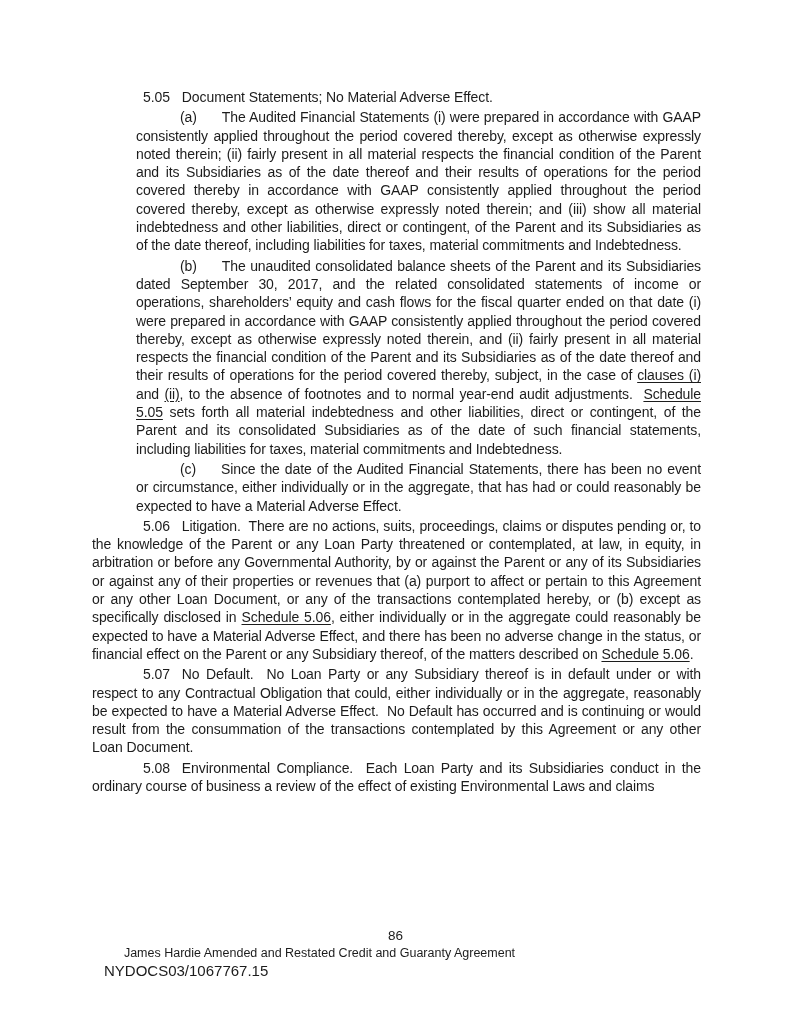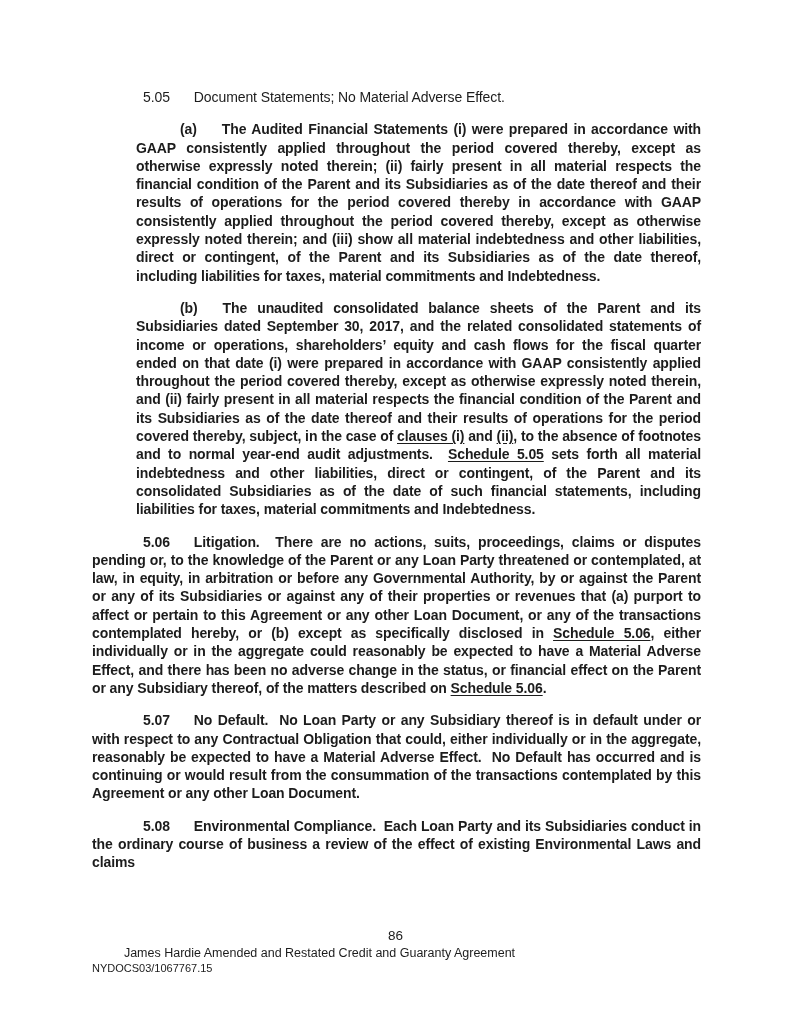--- a/index.html
+++ b/index.html
@@ -23,55 +23,56 @@
     left: 92px;
     width: 609px;
   }
   .content p {
     margin: 0;
     font-size: 14px;
     line-height: 18.3px;
     text-align: justify;
     letter-spacing: -0.1px;
   }
-  .content p + p { margin-top: 14px; font-weight: bold; }
+  .content p + p { margin-top: 2px; }
   
   p.section { text-indent: 51px; }
   
   p.sub { margin-left: 44px; text-indent: 44px; }
-  .num { padding-right: 24px; }
+  .num { padding-right: 12px; }
   .lbl { padding-right: 25px; }
   u { text-decoration: underline; text-underline-offset: 2px; }
 
   .footer-page-number {
     position: absolute;
     top: 928px; left: 0; width: 791px;
     text-align: center;
     font-size: 13.5px;
   }
   .footer-title {
     position: absolute;
     top: 946px; left: 0; width: 639px;
     text-align: center;
     font-size: 12.5px;
   }
   .footer-docid {
     position: absolute;
-    top: 962px; left: 92px;
-    font-size: 11px;
+    top: 962px; left: 104px;
+    font-size: 15px;
   }
 </style>
 </head>
 <body>
 
 <div class="page">
   <div class="content">
       <p class="section"><span class="num">5.05</span><span>Document Statements; No Material Adverse Effect.</span></p>
       <p class="sub"><span class="lbl">(a)</span><span>The Audited Financial Statements (i) were prepared in accordance with GAAP consistently applied throughout the period covered thereby, except as otherwise expressly noted therein; (ii) fairly present in all material respects the financial condition of the Parent and its Subsidiaries as of the date thereof and their results of operations for the period covered thereby in accordance with GAAP consistently applied throughout the period covered thereby, except as otherwise expressly noted therein; and (iii) show all material indebtedness and other liabilities, direct or contingent, of the Parent and its Subsidiaries as of the date thereof, including liabilities for taxes, material commitments and Indebtedness.</span></p>
       <p class="sub"><span class="lbl">(b)</span><span>The unaudited consolidated balance sheets of the Parent and its Subsidiaries dated September 30, 2017, and the related consolidated statements of income or operations, shareholders’ equity and cash flows for the fiscal quarter ended on that date (i) were prepared in accordance with GAAP consistently applied throughout the period covered thereby, except as otherwise expressly noted therein, and (ii) fairly present in all material respects the financial condition of the Parent and its Subsidiaries as of the date thereof and their results of operations for the period covered thereby, subject, in the case of </span><u>clauses (i)</u><span> and </span><u>(ii)</u><span>, to the absence of footnotes and to normal year-end audit adjustments.&nbsp; </span><u>Schedule 5.05</u><span> sets forth all material indebtedness and other liabilities, direct or contingent, of the Parent and its consolidated Subsidiaries as of the date of such financial statements, including liabilities for taxes, material commitments and Indebtedness.</span></p>
+      <p class="sub"><span class="lbl">(c)</span><span>Since the date of the Audited Financial Statements, there has been no event or circumstance, either individually or in the aggregate, that has had or could reasonably be expected to have a Material Adverse Effect.</span></p>
       <p class="section"><span class="num">5.06</span><span>Litigation.&nbsp; There are no actions, suits, proceedings, claims or disputes pending or, to the knowledge of the Parent or any Loan Party threatened or contemplated, at law, in equity, in arbitration or before any Governmental Authority, by or against the Parent or any of its Subsidiaries or against any of their properties or revenues that (a) purport to affect or pertain to this Agreement or any other Loan Document, or any of the transactions contemplated hereby, or (b) except as specifically disclosed in </span><u>Schedule 5.06</u><span>, either individually or in the aggregate could reasonably be expected to have a Material Adverse Effect, and there has been no adverse change in the status, or financial effect on the Parent or any Subsidiary thereof, of the matters described on </span><u>Schedule 5.06</u><span>.</span></p>
       <p class="section"><span class="num">5.07</span><span>No Default.&nbsp; No Loan Party or any Subsidiary thereof is in default under or with respect to any Contractual Obligation that could, either individually or in the aggregate, reasonably be expected to have a Material Adverse Effect.&nbsp; No Default has occurred and is continuing or would result from the consummation of the transactions contemplated by this Agreement or any other Loan Document.</span></p>
       <p class="section"><span class="num">5.08</span><span>Environmental Compliance.&nbsp; Each Loan Party and its Subsidiaries conduct in the ordinary course of business a review of the effect of existing Environmental Laws and claims</span></p>
     </div>
 
   <div class="footer-page-number">86</div>
 
   <div class="footer-title">James Hardie Amended and Restated Credit and Guaranty Agreement</div>
 
   <div class="footer-docid">NYDOCS03/1067767.15</div>

